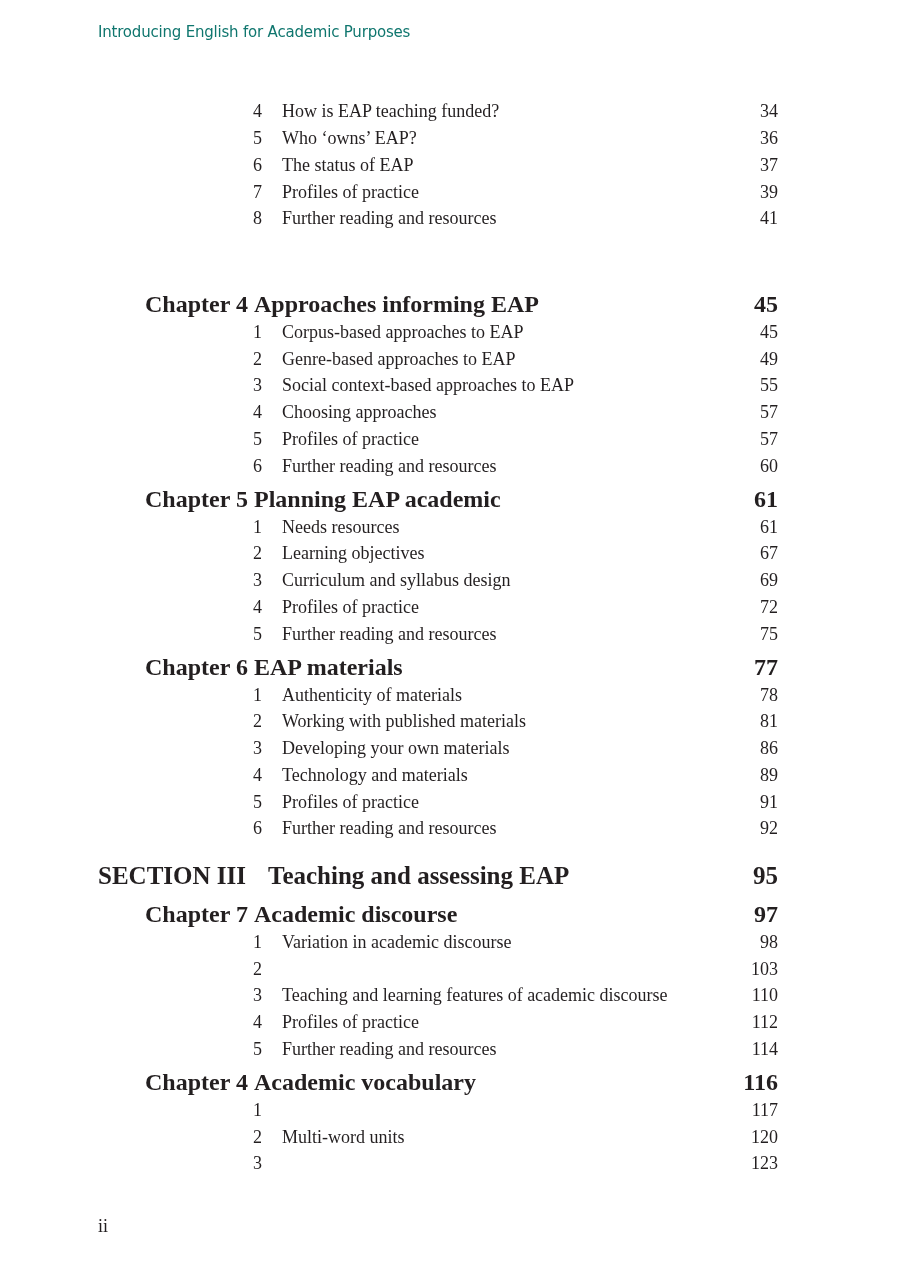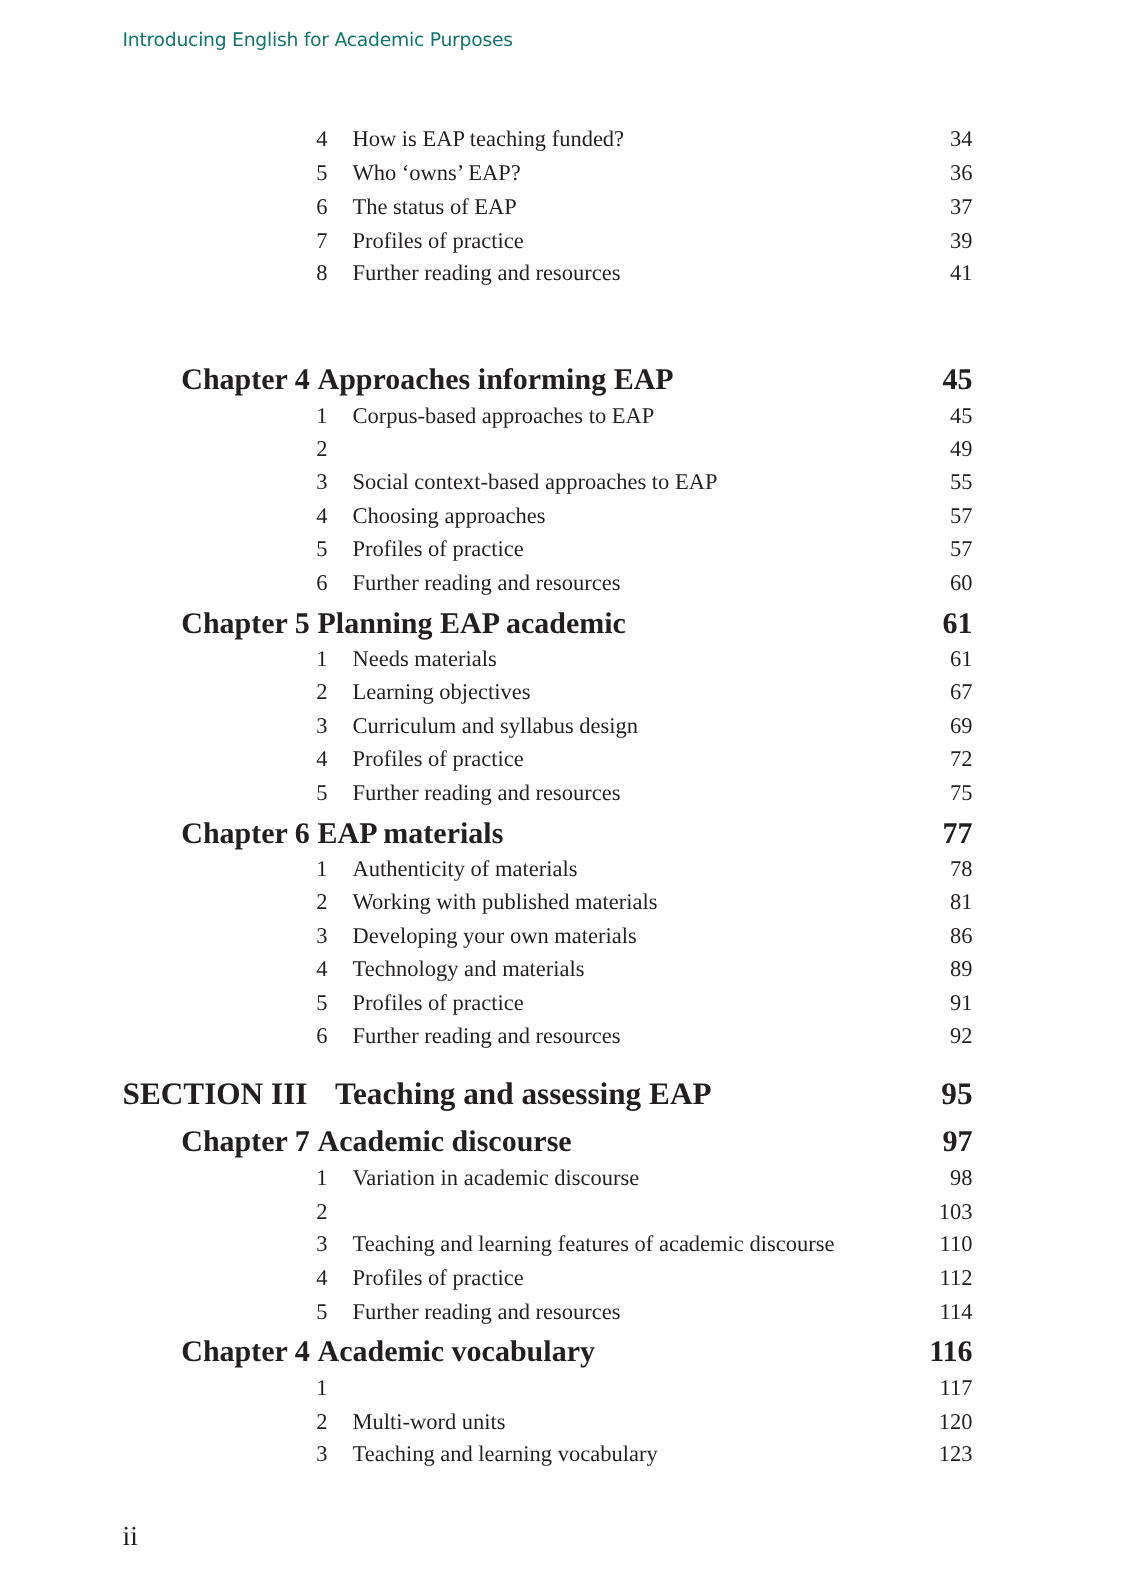--- a/index.html
+++ b/index.html
@@ -18,21 +18,21 @@
     top: 23px;
     font-family: "DejaVu Sans", sans-serif;
     font-size: 15px;
     letter-spacing: -0.2px;
     color: #0f766e;
   }
   .folio {
     position: absolute;
     left: 98px;
     top: 1216px;
-    font-size: 22px;
+    font-size: 18px;
   }
   .row { position: absolute; left: 0; width: 900px; white-space: nowrap; }
   .row .page-num { position: absolute; right: 122px; text-align: right; }
   .entry { height: 24px; font-size: 18px; line-height: 24px; }
   .entry .num { position: absolute; left: 253px; }
   .entry .title { position: absolute; left: 282px; }
   .chapter { height: 26px; font-size: 24px; line-height: 26px; font-weight: bold; }
   .chapter .label { position: absolute; left: 145px; }
   .chapter .title { position: absolute; left: 254px; }
   .section { height: 32px; font-size: 25px; line-height: 32px; font-weight: bold; }
@@ -78,20 +78,21 @@
     <span class="title">Approaches informing EAP</span>
     <span class="page-num">45</span>
   </div>
   <div class="row entry" style="top:320px">
     <span class="num">1</span>
     <span class="title">Corpus-based approaches to EAP</span>
     <span class="page-num">45</span>
   </div>
   <div class="row entry" style="top:347px">
     <span class="num">2</span>
+    <span class="title">Genre-based approaches to EAP</span>
     <span class="page-num">49</span>
   </div>
   <div class="row entry" style="top:373px">
     <span class="num">3</span>
     <span class="title">Social context-based approaches to EAP</span>
     <span class="page-num">55</span>
   </div>
   <div class="row entry" style="top:400px">
     <span class="num">4</span>
     <span class="title">Choosing approaches</span>
@@ -108,21 +109,21 @@
     <span class="page-num">60</span>
   </div>
 
   <div class="row chapter" style="top:486px">
     <span class="label">Chapter 5</span>
     <span class="title">Planning EAP academic</span>
     <span class="page-num">61</span>
   </div>
   <div class="row entry" style="top:515px">
     <span class="num">1</span>
-    <span class="title">Needs materials</span>
+    <span class="title">Needs resources</span>
     <span class="page-num">61</span>
   </div>
   <div class="row entry" style="top:541px">
     <span class="num">2</span>
     <span class="title">Learning objectives</span>
     <span class="page-num">67</span>
   </div>
   <div class="row entry" style="top:568px">
     <span class="num">3</span>
     <span class="title">Curriculum and syllabus design</span>
@@ -220,18 +221,17 @@
     <span class="num">1</span>
     <span class="page-num">117</span>
   </div>
   <div class="row entry" style="top:1125px">
     <span class="num">2</span>
     <span class="title">Multi-word units</span>
     <span class="page-num">120</span>
   </div>
   <div class="row entry" style="top:1151px">
     <span class="num">3</span>
-    <span class="title">Teaching and learning vocabulary</span>
     <span class="page-num">123</span>
   </div>
 
   <div class="folio">ii</div>
 </div>
 
 </body></html>

